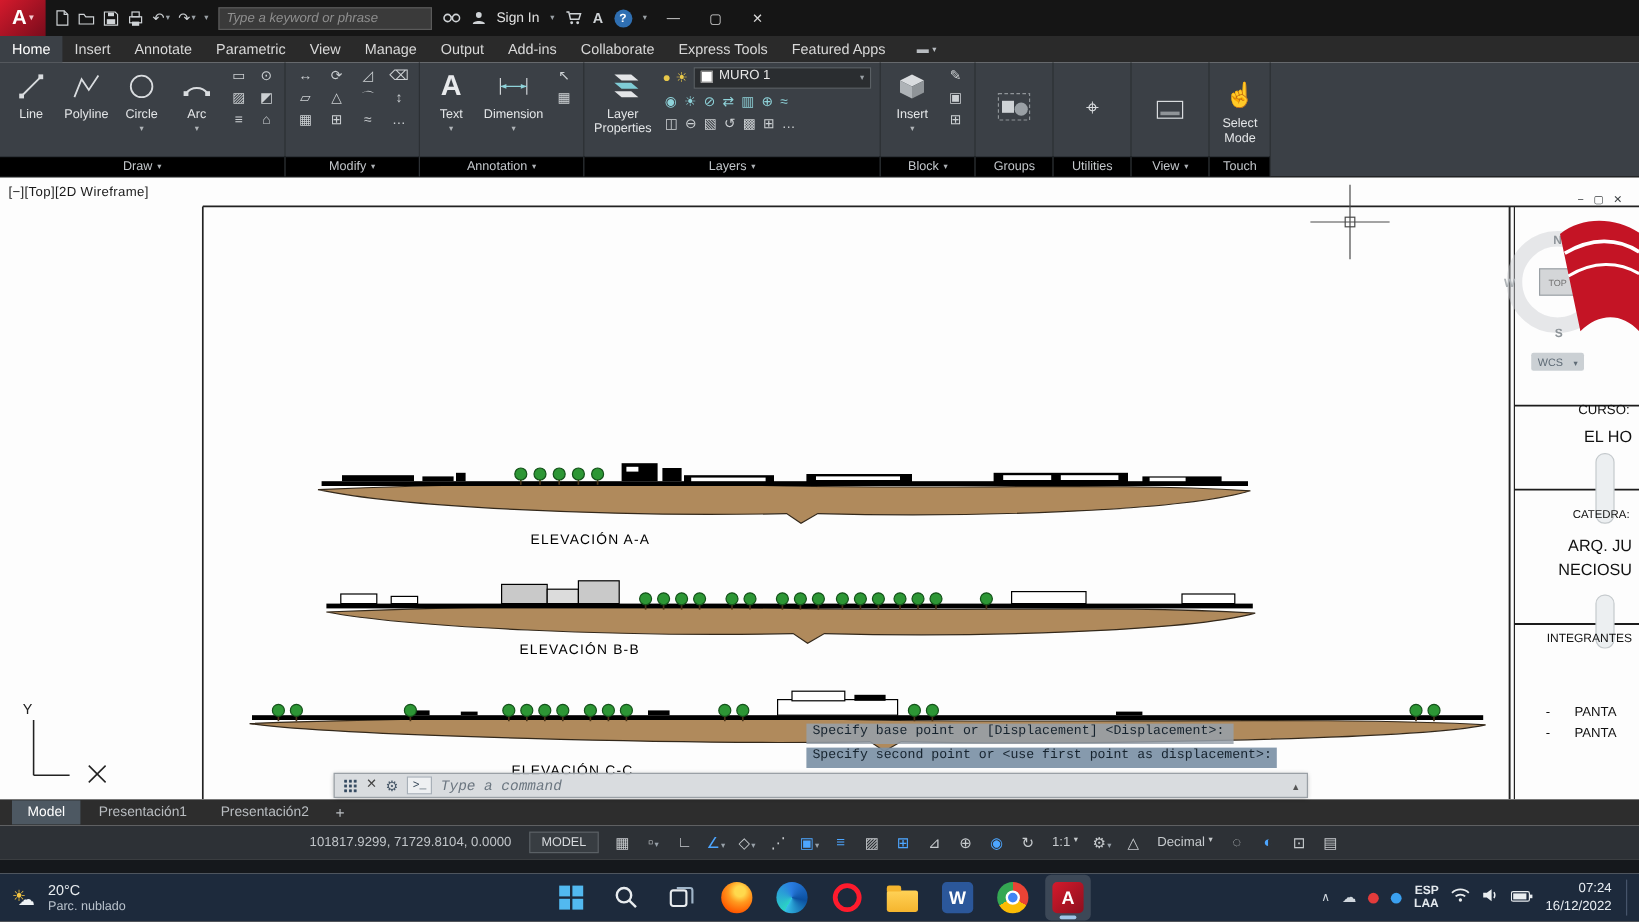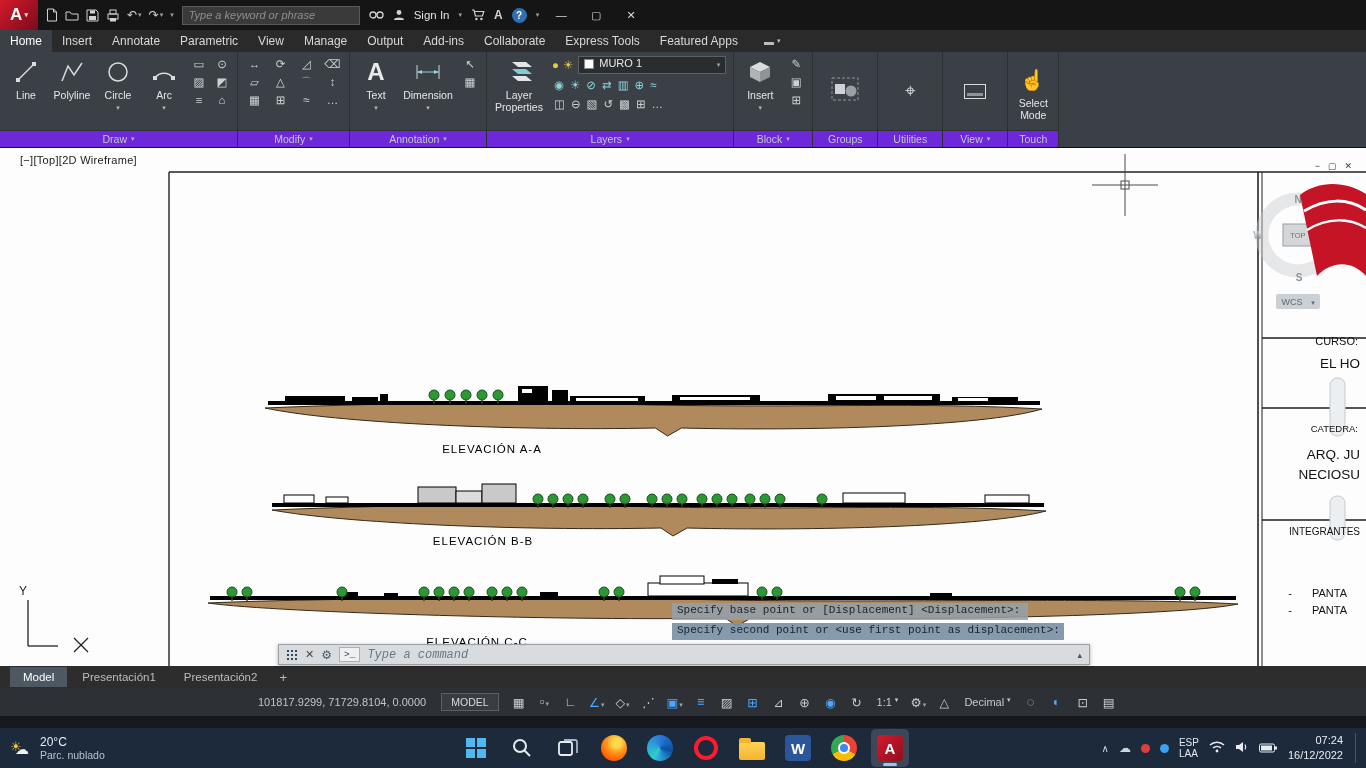--- a/index.html
+++ b/index.html
@@ -26,21 +26,21 @@
   
   .ribbon-tabs { height:22px; background:#2a2a2a; display:flex; align-items:stretch; color:#d8d8d8; font-size:12px; flex:0 0 auto; }
   .rtab { padding:0 10px; display:flex; align-items:center; }
   .rtab.active { background:#3b4046; color:#fff; }
   .rtab-toggle { margin-left:8px; padding:0 8px; display:flex; align-items:center; gap:3px; color:#b8bcc0; font-size:10px; }
 
   
   .ribbon { height:96px; background:#3b4046; display:flex; border-bottom:1px solid #111; flex:0 0 auto; }
   .panel { display:flex; flex-direction:column; border-right:1px solid #2c3034; }
   .panel-body { flex:1; display:flex; padding:1px 3px; }
-  .panel-footer { height:17px; background:#6d28d9; border-top:1px solid #2c3136; color:#c3c7cb; font-size:10.5px; display:flex; align-items:center; justify-content:center; gap:4px; }
+  .panel-footer { height:17px; background:#000000; border-top:1px solid #2c3136; color:#c3c7cb; font-size:10.5px; display:flex; align-items:center; justify-content:center; gap:4px; }
   .pf-caret { font-size:7px; color:#aeb2b6; }
   .bigrow { display:flex; }
   .bigbtn { width:46px; display:flex; flex-direction:column; align-items:center; padding-top:3px; gap:2px; color:#e4e6e8; font-size:10.5px; line-height:1.1; text-align:center; }
   .bigbtn .bicon { height:32px; display:flex; align-items:center; justify-content:center; }
   .bcaret { font-size:7px; color:#b0b4b8; }
   .sgrid { display:grid; gap:2px 5px; align-content:start; padding:3px 3px; }
   .cols2 { grid-template-columns:repeat(2,18px); }
   .cols4 { grid-template-columns:repeat(4,21px); }
   .cols1 { grid-template-columns:20px; }
   .sicon { font-size:11.5px; line-height:16px; text-align:center; color:#ccd0d3; }
@@ -59,21 +59,21 @@
   .ic-clip { width:16px; height:20px; border:1.5px solid #d9dcdf; border-radius:2px; position:relative; }
   .ic-clip::before { content:""; position:absolute; top:-4px; left:3px; width:7px; height:4px; background:#3b4046; border:1.5px solid #d9dcdf; }
   .ic-view { width:22px; height:15px; border:1.5px solid #d9dcdf; position:relative; }
   .ic-view::after { content:""; position:absolute; left:2px; right:2px; bottom:2px; height:3px; background:#8f9498; }
   .ic-util { font-size:19px; color:#d9dcdf; }
   .hand { font-size:20px; color:#fff; }
 
   
   .canvas { height:518px; position:relative; background:#fdfdfd; flex:0 0 auto; }
   #dwg { position:absolute; inset:0; }
-  .vp-label { position:absolute; left:20px; top:6px; font-size:11px; color:#1a1a1a; letter-spacing:.3px; }
+  .vp-label { position:absolute; left:7px; top:6px; font-size:11px; color:#1a1a1a; letter-spacing:.3px; }
   .vp-winctl { position:absolute; top:13px; right:14px; display:flex; gap:8px; font-size:9px; color:#3c4043; }
   .cmd-hline { position:absolute; left:672px; height:17px; font-family:"Liberation Mono",monospace; font-size:11px; color:#16232e; padding:1px 5px; white-space:nowrap; overflow:hidden; }
   .cmd-bar { position:absolute; left:278px; top:496px; width:812px; height:21px; background:rgba(214,217,220,.92); border:1px solid #9aa0a6; display:flex; align-items:center; gap:7px; padding:0 7px; box-shadow:0 1px 4px rgba(0,0,0,.3); }
   .cmd-dots { width:12px; height:12px; background-image:radial-gradient(circle,#31475e 1.1px,transparent 1.3px); background-size:4px 4px; }
   .cmd-x { color:#444; font-size:11px; line-height:11px; }
   .cmd-wrench { color:#4a5a6a; font-size:12px; line-height:12px; }
   .cmd-prompt { display:flex; align-items:center; background:#eef0f2; border:1px solid #a8b0b8; height:15px; padding:0 4px; font-family:"Liberation Mono",monospace; font-size:9.5px; color:#345; gap:2px; }
   .cmd-input { flex:1; background:transparent; border:none; outline:none; font-family:"Liberation Mono",monospace; font-size:12px; color:#223; font-style:italic; }
   .cmd-input::placeholder { color:#6b7680; font-style:italic; }
   .cmd-up { color:#555; font-size:9px; }
@@ -112,21 +112,21 @@
   .opera { width:24px; height:24px; border:4px solid #ff1b2d; border-radius:50%; }
   .chrome { background:conic-gradient(#ea4335 0 120deg,#fbbc05 0 240deg,#34a853 0 360deg); position:relative; }
   .chrome::after { content:""; position:absolute; inset:7px; background:#4285f4; border:2.5px solid #fff; border-radius:50%; }
   .folder { width:26px; height:18px; background:linear-gradient(#ffd257,#f5b52e); border-radius:2px; position:relative; margin-top:5px; }
   .folder::before { content:""; position:absolute; top:-4px; left:0; width:12px; height:5px; background:#f5b52e; border-radius:2px 2px 0 0; }
   .tile-word { width:26px; height:26px; background:#2b579a; color:#fff; border-radius:4px; font-weight:bold; font-size:15px; display:flex; align-items:center; justify-content:center; }
   .tile-acad { width:26px; height:26px; background:linear-gradient(135deg,#d41a2c,#8e0f1e); color:#fff; border-radius:4px; font-weight:bold; font-size:15px; display:flex; align-items:center; justify-content:center; }
   .tk-tray { position:absolute; right:8px; display:flex; align-items:center; gap:10px; color:#dfe4e8; }
   .tr-chev { font-size:10px; color:#cfd6dd; }
   .tr-dot { width:9px; height:9px; border-radius:50%; }
-  .tr-lang { font-size:10px; line-height:1.15; text-align:left; color:#e4e9ee; }
+  .tr-lang { font-size:10px; line-height:1.15; text-align:right; color:#e4e9ee;font-weight:bold; }
   .tr-clock { font-size:11px; text-align:right; line-height:1.35; color:#e8edf2; }
   .tr-cloud { font-size:12px; color:#cfd6dd; }
   .tr-desk { width:3px; height:30px; border-left:1px solid #46546a; margin-left:2px; }
 </style>
 </head>
 <body>
 
 <div id="app">
 
   <div class="titlebar">

